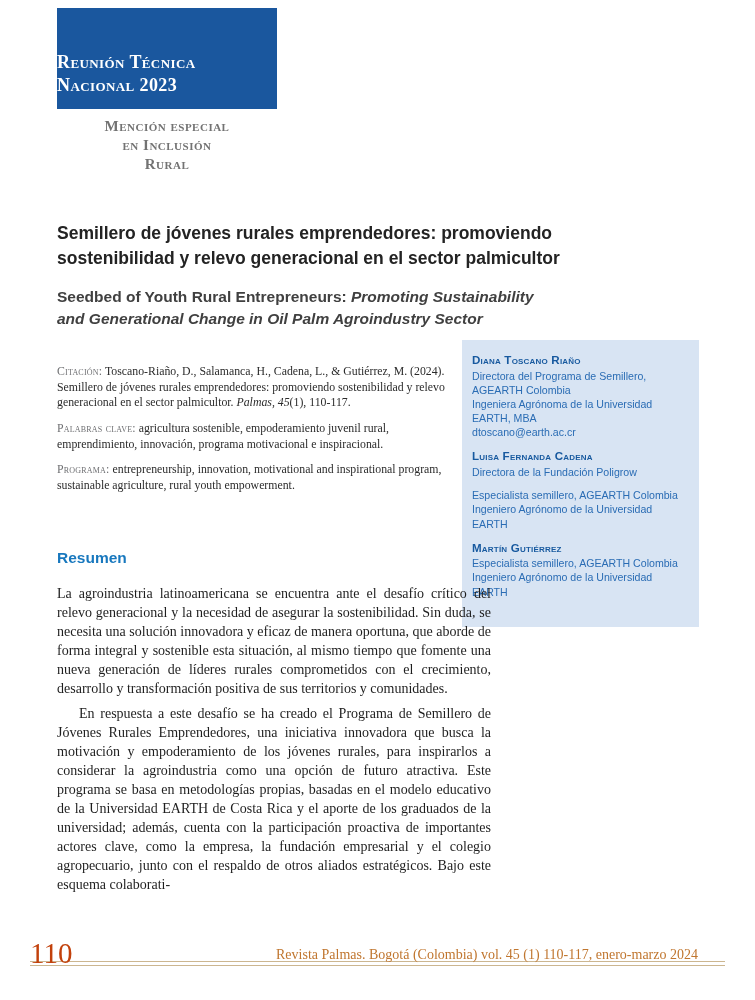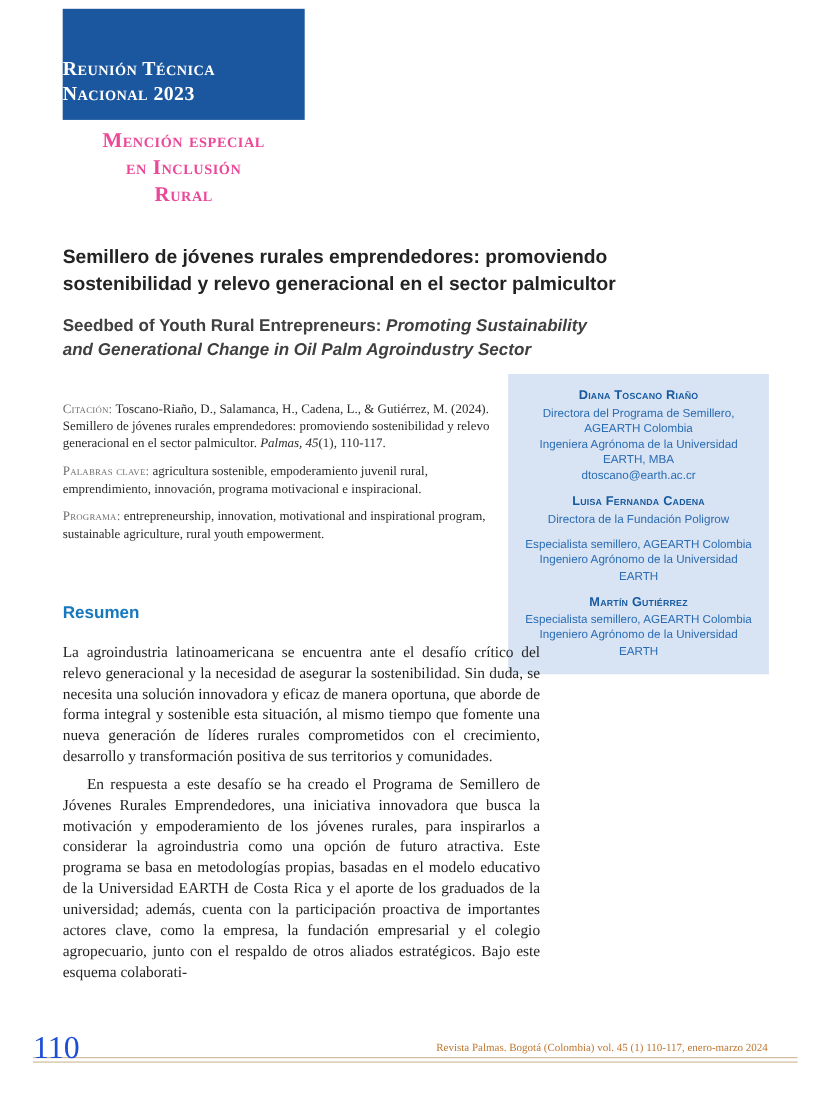--- a/index.html
+++ b/index.html
@@ -15,21 +15,21 @@
     display:flex; flex-direction:column; justify-content:flex-end; align-items:flex-start;
     padding-bottom:13px;
     font-family:"Liberation Serif", serif; font-weight:bold;
     font-variant:small-caps; font-size:18px; line-height:1.25; letter-spacing:.4px;
     text-align:center;
   }
 
   .mention {
     position:absolute; left:57px; top:117px; width:220px; text-align:center;
     font-family:"Liberation Serif", serif; font-weight:bold; font-variant:small-caps;
-    font-size:19px; line-height:1.28; color:#ec4899; letter-spacing:.5px;
+    font-size:15px; line-height:1.28; color:#737373; letter-spacing:.5px;
   }
 
   .title {
     position:absolute; left:57px; top:221px; width:605px; margin:0;
     font-size:17.5px; font-weight:bold; color:#232323; line-height:1.42;
   }
 
   .subtitle {
     position:absolute; left:57px; top:286px; width:505px; margin:0;
     font-size:15.5px; font-weight:bold; color:#404040; line-height:1.4;
@@ -38,22 +38,22 @@
 
   .meta {
     position:absolute; left:57px; top:364px; width:400px;
     font-family:"Liberation Serif", serif; font-size:11.8px; line-height:1.33; color:#2b2b2b;
   }
   .meta p { margin:0 0 10px 0; }
   .sc-label { font-variant:small-caps; color:#6e6f72; letter-spacing:.2px; }
 
   .authors {
     position:absolute; left:462px; top:340px; width:237px;
-    background:#d8e4f3; box-sizing:border-box; padding:12px 10px 14px;
-    text-align:center; font-size:10.6px; line-height:1.34; color:#2a6cb4;
+    background:#d8e4f3; box-sizing:border-box; padding:12px 10px 28px;
+    font-size:10.6px; line-height:1.34; color:#2a6cb4;
   }
   .author { margin-top:9px; }
   .author:first-child { margin-top:0; }
   .author-name {
     font-weight:bold; font-variant:small-caps; color:#17599f;
     font-size:11.6px; margin-bottom:1px; letter-spacing:.2px;
   }
 
   .resumen-heading {
     position:absolute; left:57px; top:549px; margin:0;
@@ -67,25 +67,25 @@
   }
   .body-text p { margin:0; }
   .body-text p + p { margin-top:6px; text-indent:22px; }
 
   .footer { position:absolute; left:0; top:938px; width:755px; height:50px; }
   .rule { position:absolute; left:30px; right:30px; height:1px; background:#ccb690; }
   .rule-1 { top:23px; }
   .rule-2 { top:27px; }
   .page-number {
     position:absolute; left:30px; top:1px; z-index:2;
-    font-family:"Liberation Serif", serif; font-size:29px; color:#1d4ed8; line-height:1;
+    font-family:"Liberation Serif", serif; font-size:29px; color:#c2410c; line-height:1;
   }
   .journal-line {
     position:absolute; right:57px; top:9px; z-index:2;
-    font-family:"Liberation Serif", serif; font-size:10px; color:#c0762f;
+    font-family:"Liberation Serif", serif; font-size:14px; color:#c0762f;
   }
 </style>
 </head>
 <body>
 
 <div class="page">
 
   <div class="badge">
     <div>Reunión Técnica</div>
     <div>Nacional 2023</div>

